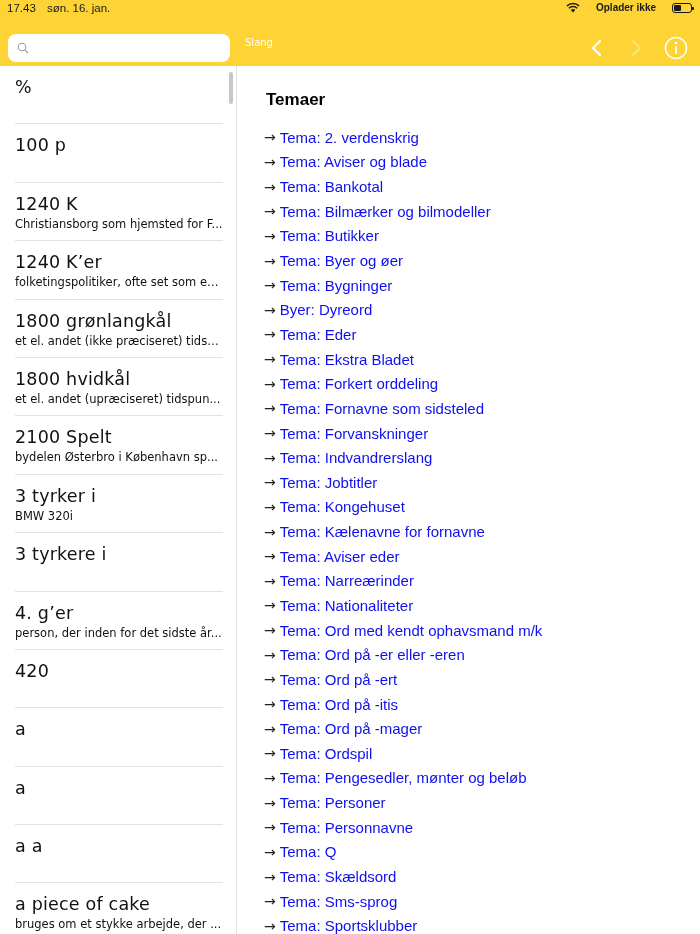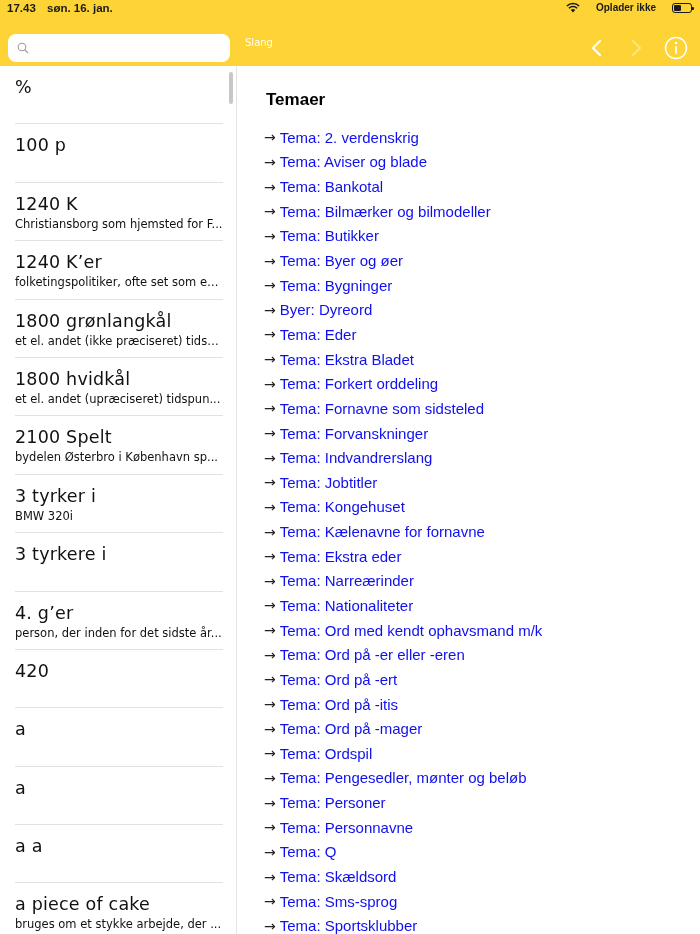--- a/index.html
+++ b/index.html
@@ -5,21 +5,21 @@
   * { box-sizing: border-box; margin: 0; padding: 0; }
   html, body { width: 700px; height: 934px; overflow: hidden; background: #ffffff; }
   body { font-family: "DejaVu Sans", sans-serif; position: relative; }
 
   .topbar {
     position: absolute; left: 0; top: 0; width: 700px; height: 66px;
     background: #FDD335;
   }
   .status-time {
     position: absolute; left: 7px; top: 2px; font-size: 11.5px; color: #1a1a1a;
-    font-family: "Liberation Sans", sans-serif; font-weight: bold;
+    font-family: "Liberation Sans", sans-serif; font-weight: normal;
   }
   .status-time span { margin-right: 8px; }
   .status-right {
     position: absolute; right: 8px; top: 2px; font-size: 10px; color: #1a1a1a;
     display: flex; align-items: center; gap: 16px;
     font-family: "Liberation Sans", sans-serif; font-weight: bold;
   }
   .battery {
     width: 20px; height: 10px; border: 1px solid #1a1a1a; border-radius: 3px;
     position: relative; padding: 1px;
@@ -266,21 +266,21 @@
       <li class="theme-item">
         <span class="theme-arrow">→</span>
         <a class="theme-link">Tema: Kongehuset</a>
       </li>
       <li class="theme-item">
         <span class="theme-arrow">→</span>
         <a class="theme-link">Tema: Kælenavne for fornavne</a>
       </li>
       <li class="theme-item">
         <span class="theme-arrow">→</span>
-        <a class="theme-link">Tema: Ekstra eder</a>
+        <a class="theme-link">Tema: Aviser eder</a>
       </li>
       <li class="theme-item">
         <span class="theme-arrow">→</span>
         <a class="theme-link">Tema: Narreærinder</a>
       </li>
       <li class="theme-item">
         <span class="theme-arrow">→</span>
         <a class="theme-link">Tema: Nationaliteter</a>
       </li>
       <li class="theme-item">

